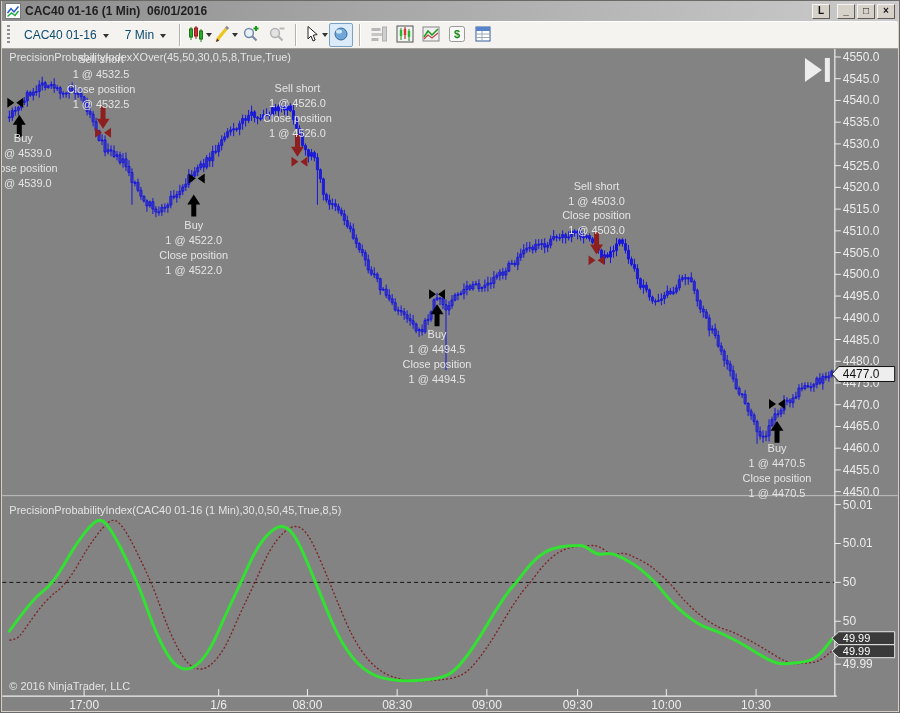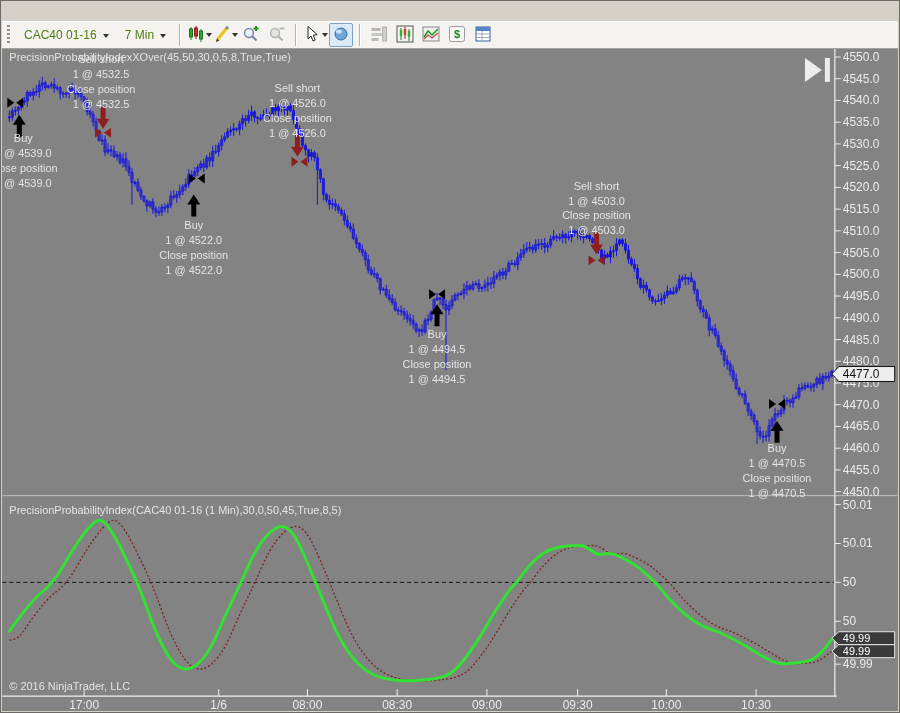--- a/index.html
+++ b/index.html
@@ -14,39 +14,55 @@
   .win-btn{width:18px;height:15px;background:#d6d2ca;border:1px solid;
     border-color:#f6f4f0 #5f5d58 #5f5d58 #f6f4f0;font-size:10px;line-height:12px;font-weight:bold;
     color:#111;text-align:center;padding:0;font-family:"Liberation Sans",sans-serif;}
   .link-btn{margin-right:5px;}
   
   .toolbar{position:absolute;left:1px;top:20px;right:1px;height:28px;background:#f4f3f0;
     border-bottom:1px solid #a6a39c;border-top:1px solid #fff;display:flex;align-items:center;
     padding:0 4px;gap:2px;box-sizing:border-box;border-radius:0 3px 0 0;}
   .grip{width:3px;height:20px;margin:0 5px 0 1px;
     background:repeating-linear-gradient(#909090 0 2px,transparent 2px 4px);}
-  .combo{display:flex;align-items:center;gap:6px;padding:2px 7px;font-size:12px;color:#4d7c0f;cursor:default;}
+  .combo{display:flex;align-items:center;gap:6px;padding:2px 7px;font-size:12px;color:#0c4a6e;cursor:default;}
   .caret{width:0;height:0;border-left:3px solid transparent;border-right:3px solid transparent;
     border-top:4px solid #333;margin-top:1px;}
   .sep{width:2px;height:22px;margin:0 4px;background:linear-gradient(to right,#b5b2aa 50%,#ffffff 50%);}
   .tbtn{width:24px;height:24px;display:flex;align-items:center;justify-content:center;
     background:transparent;border:1px solid transparent;padding:0;}
   .tbtn.pressed{background:#dcebfa;border:1px solid #7da2c1;border-radius:2px;}
   .icaret{width:0;height:0;border-left:3px solid transparent;border-right:3px solid transparent;
     border-top:4px solid #333;margin-left:1px;}
   
   .chart-host{position:absolute;left:1px;right:1px;top:48px;bottom:1px;background:#838383;}
   .chart-host svg{display:block;width:100%;height:100%;}
   svg text{font-family:"Liberation Sans",sans-serif;}
 </style>
 </head>
 <body>
 
 <div class="window">
 
+  <div class="titlebar">
+    <span class="app-icon">
+      <svg viewBox="0 0 16 16" width="16" height="16">
+        <rect x="0.5" y="0.5" width="15" height="15" fill="#fdfdfd" stroke="#777"></rect>
+        <polyline points="2.5,10 6,5.5 9,9 13.5,3.5" stroke="#2255cc" fill="none" stroke-width="1.4"></polyline>
+        <polyline points="2.5,13.5 6.5,10 10,12.5 13.5,8" stroke="#22aa44" fill="none" stroke-width="1.4"></polyline>
+      </svg>
+    </span>
+    <span class="title">CAC40 01-16 (1 Min)  06/01/2016</span>
+    <span class="win-buttons">
+      <button class="win-btn link-btn">L</button>
+      <button class="win-btn">_</button>
+      <button class="win-btn">□</button>
+      <button class="win-btn">×</button>
+    </span>
+  </div>
 
   <div class="toolbar">
     <span class="grip"></span>
     <div class="combo">
       <span>CAC40 01-16</span>
       <span class="caret"></span>
     </div>
     <div class="combo">
       <span>7 Min</span>
       <span class="caret"></span>

